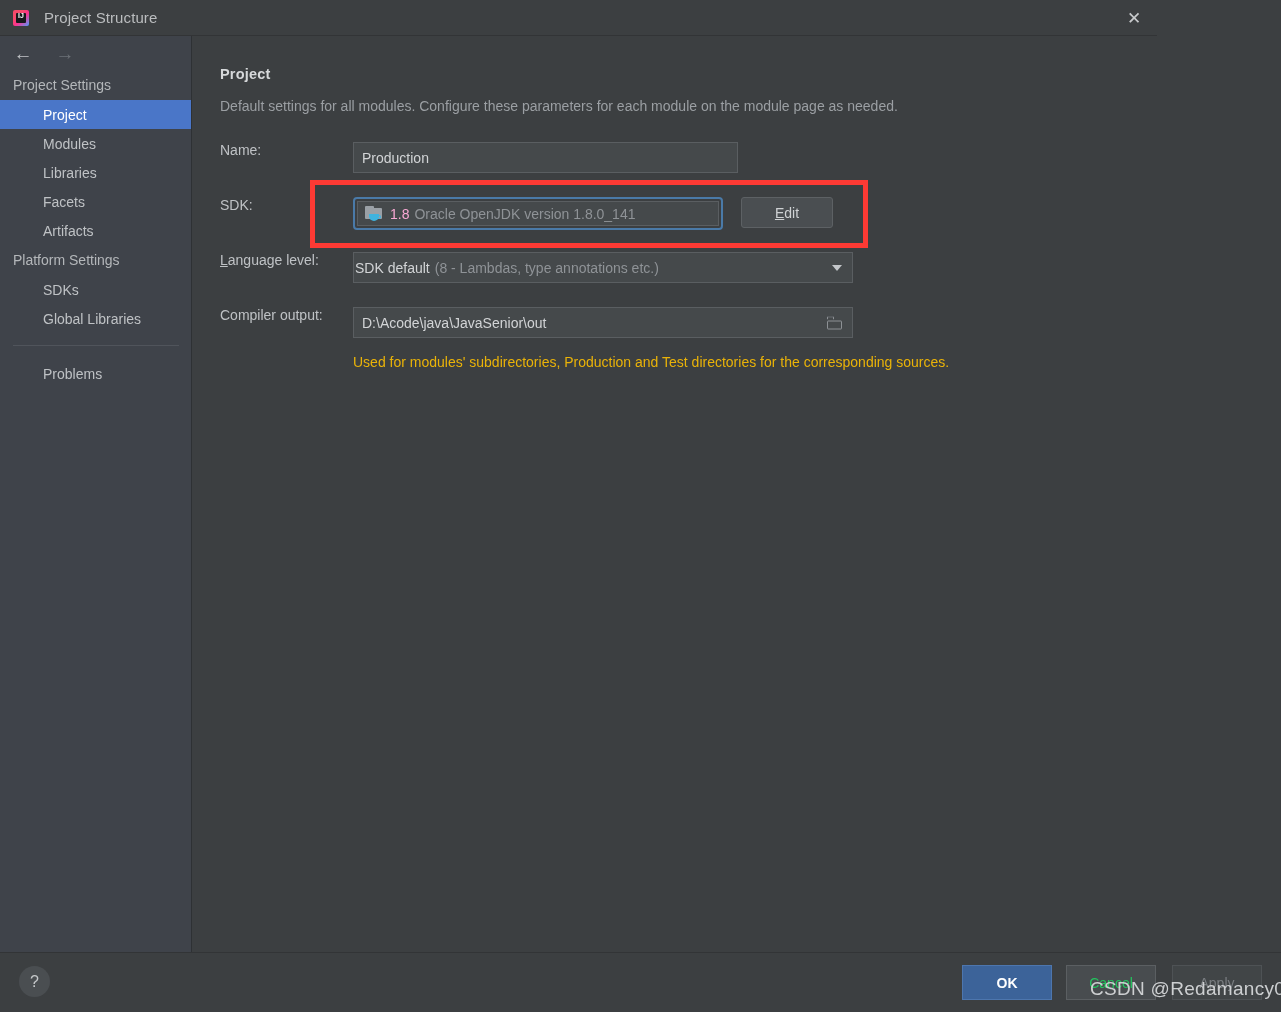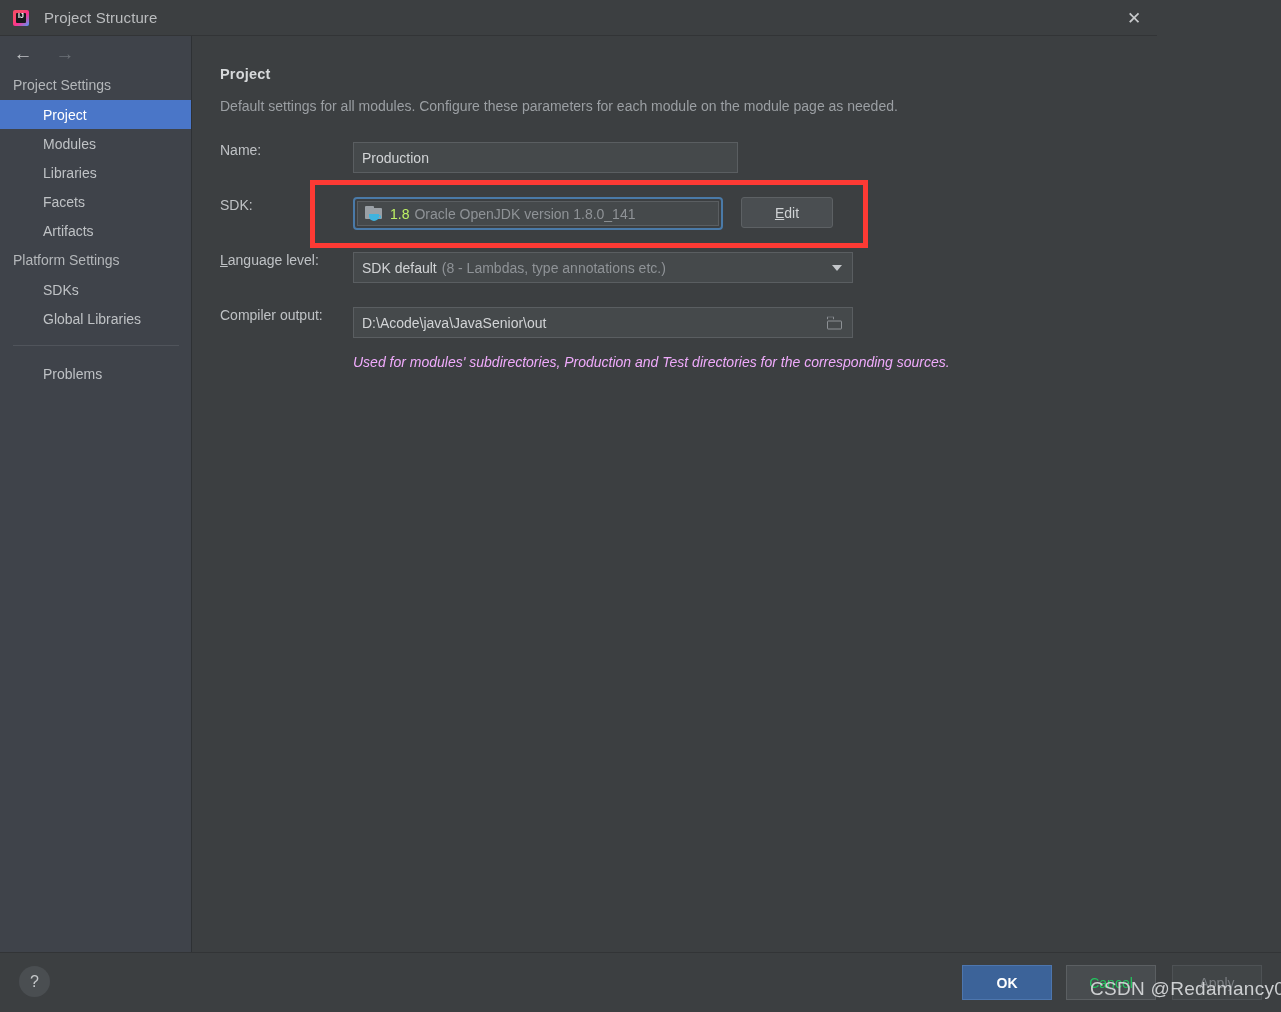--- a/index.html
+++ b/index.html
@@ -189,21 +189,21 @@
     color: #d2d4d6;
   }
   .name-field { width: 385px; }
 
   .combo {
     height: 31px;
     background: #45494b;
     border: 1px solid #5a5e61;
     display: flex;
     align-items: center;
-    padding: 0 6px 0 8px;
+    padding: 0 6px 0 1px;
     font-size: 14px;
     color: #d2d4d6;
     position: relative;
   }
   .combo .arrow {
     position: absolute;
     right: 10px; top: 50%;
     transform: translateY(-50%);
     width: 0; height: 0;
     border-left: 5px solid transparent;
@@ -260,21 +260,21 @@
   .sdk-icon .cup-handle {
     position: absolute;
     left: 12px; top: 9px;
     width: 4px; height: 4px;
     border: 1.5px solid #3fb3df;
     border-left: none;
     border-radius: 0 4px 4px 0;
   }
   .sdk-ver {
     font-size: 14px;
-    color: #bef264;
+    color: #f9a8d4;
     margin-right: 5px;
   }
   .sdk-name {
     font-size: 14px;
     color: #8f9397;
   }
 
   .edit-btn {
     margin-left: 18px;
     width: 92px; height: 31px;
@@ -317,22 +317,21 @@
     width: 7px; height: 3px;
     border: 1.5px solid #8d9195;
     border-bottom: none;
     border-radius: 1px 1px 0 0;
   }
 
   .hint-row {
     margin-top: -8px;
     padding-left: 133px;
     font-size: 14px;
-    color: #f0abfc;
-    font-style: italic;
+    color: #eab308;
   }
 
   
   .annot {
     position: absolute;
     left: 310px; top: 180px;
     width: 558px; height: 68px;
     border: 5px solid #fd3a34;
     pointer-events: none;
   }

